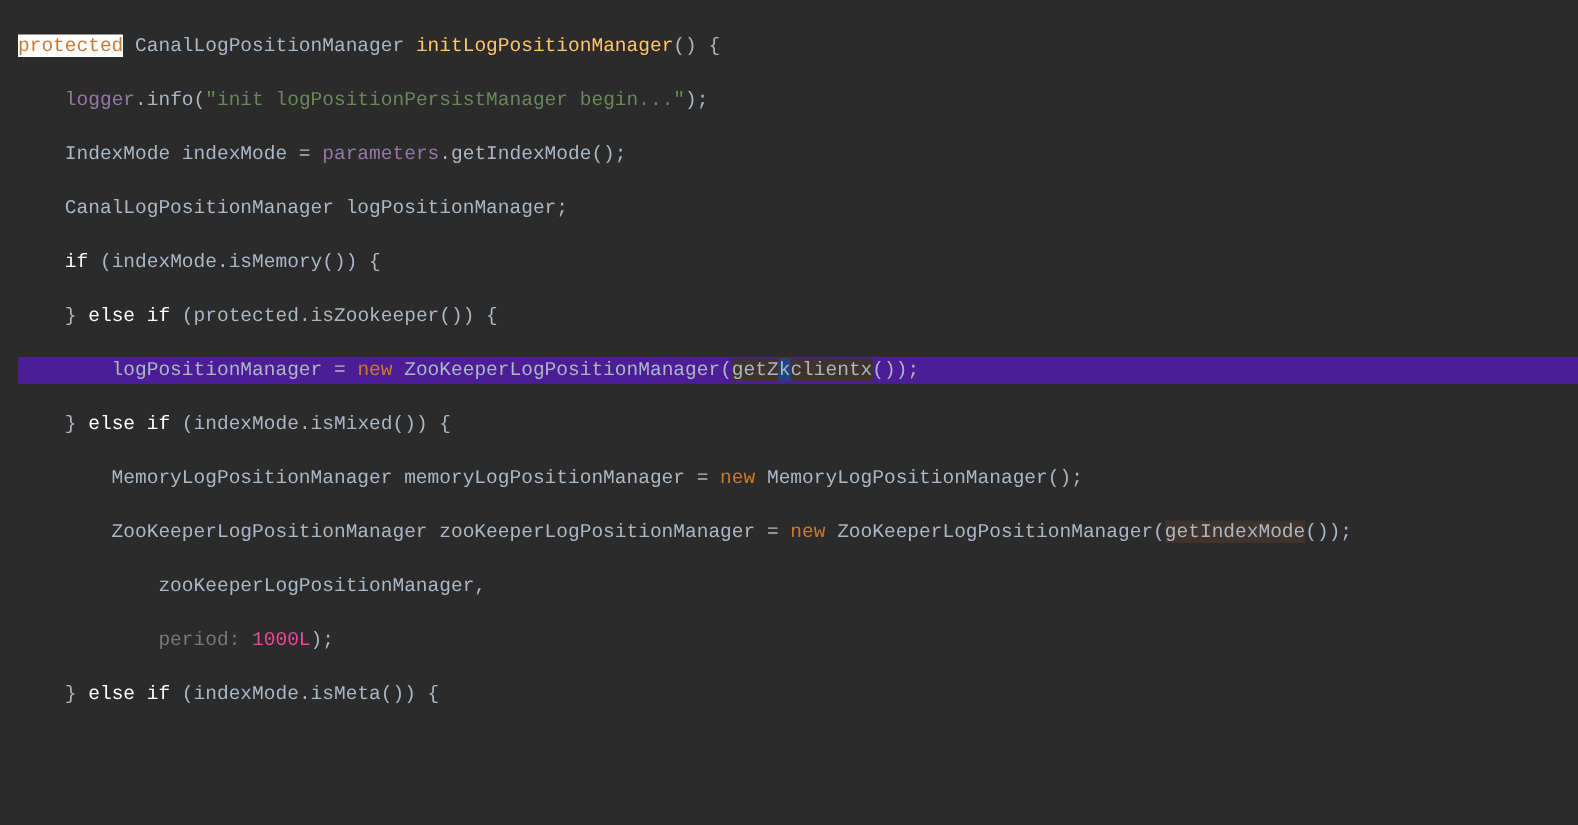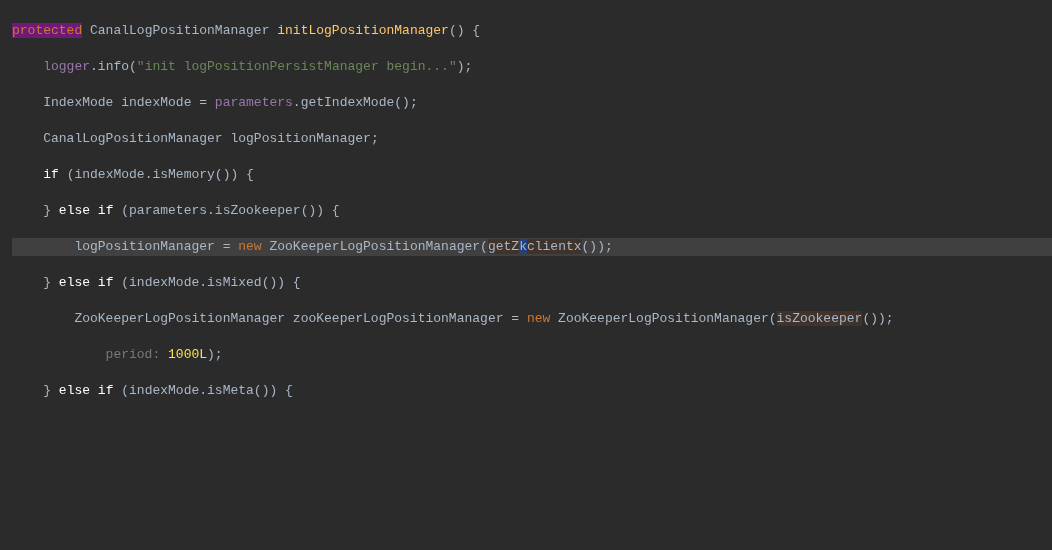--- a/index.html
+++ b/index.html
@@ -1,43 +1,45 @@
 <!DOCTYPE html>
 <html><head>
 <meta charset="utf-8">
 <style>
 html,body{margin:0;padding:0;background:#2b2b2b;color:#a9b7c6;font-family:Consolas,"Courier New",monospace;font-size:13px;line-height:18px;width:1052px;height:550px;overflow:hidden}
 .editor{padding:4px 0 0 12px;white-space:pre;position:relative}
 .k{color:#ffffff}
 .fld{color:#9876aa;}
 .str{color:#6a8759}
-.num{color:#fde047}
+.num{color:#ec4899}
 .mtd{color:#ffc66d}
 .hint{color:#787878}
 .kwnew{color:#cc7832}
 .underline{color:#a9b7c6}
-.hl{background:#404040}
+.hl{background:#4c1d95}
 .sel{background:#214283}
-.prot{background:#701a75;color:#cc7832}
+.prot{background:#ffffff;color:#cc7832}
 .usage{background:#40332b;color:#a9b7c6}
 .line{display:block;height:18px}
 </style>
 </head>
 <body>
 
 <div class="editor">
 <span class="line"><span class="prot">protected</span><span> CanalLogPositionManager </span><span class="mtd">initLogPositionManager</span><span>() {</span></span>
 <span class="line">    <span class="fld">logger</span><span>.info(</span><span class="str">"init logPositionPersistManager begin..."</span><span>);</span></span>
 <span class="line"><span>    IndexMode indexMode = </span><span class="fld">parameters</span><span>.getIndexMode();</span></span>
 <span class="line"><span>    CanalLogPositionManager </span><span class="underline">logPositionManager</span><span>;</span></span>
 <span class="line">    <span class="k">if</span><span> (indexMode.isMemory()) {</span></span>
-<span class="line">    <span>} </span><span class="k">else if</span><span> (parameters.isZookeeper()) {</span></span>
+<span class="line">    <span>} </span><span class="k">else if</span><span> (protected.isZookeeper()) {</span></span>
 <span class="line hl"><span>        logPositionManager = </span><span class="kwnew">new</span><span> ZooKeeperLogPositionManager(</span><span class="usage"><span>getZ</span><span class="sel">k</span><span>clientx</span></span><span>());</span></span>
 <span class="line">    <span>} </span><span class="k">else if</span><span> (indexMode.isMixed()) {</span></span>
-<span class="line"><span>        ZooKeeperLogPositionManager zooKeeperLogPositionManager = </span><span class="kwnew">new</span><span> ZooKeeperLogPositionManager(</span><span class="usage">isZookeeper</span><span>());</span></span>
+<span class="line"><span>        MemoryLogPositionManager memoryLogPositionManager = </span><span class="kwnew">new</span><span> MemoryLogPositionManager();</span></span>
+<span class="line"><span>        ZooKeeperLogPositionManager zooKeeperLogPositionManager = </span><span class="kwnew">new</span><span> ZooKeeperLogPositionManager(</span><span class="usage">getIndexMode</span><span>());</span></span>
+<span class="line"><span>            zooKeeperLogPositionManager,</span></span>
 <span class="line"><span class="hint">            period: </span><span class="num">1000L</span><span>);</span></span>
 <span class="line">    <span>} </span><span class="k">else if</span><span> (indexMode.isMeta()) {</span></span>
 
 
 
 
 
 
 
 

